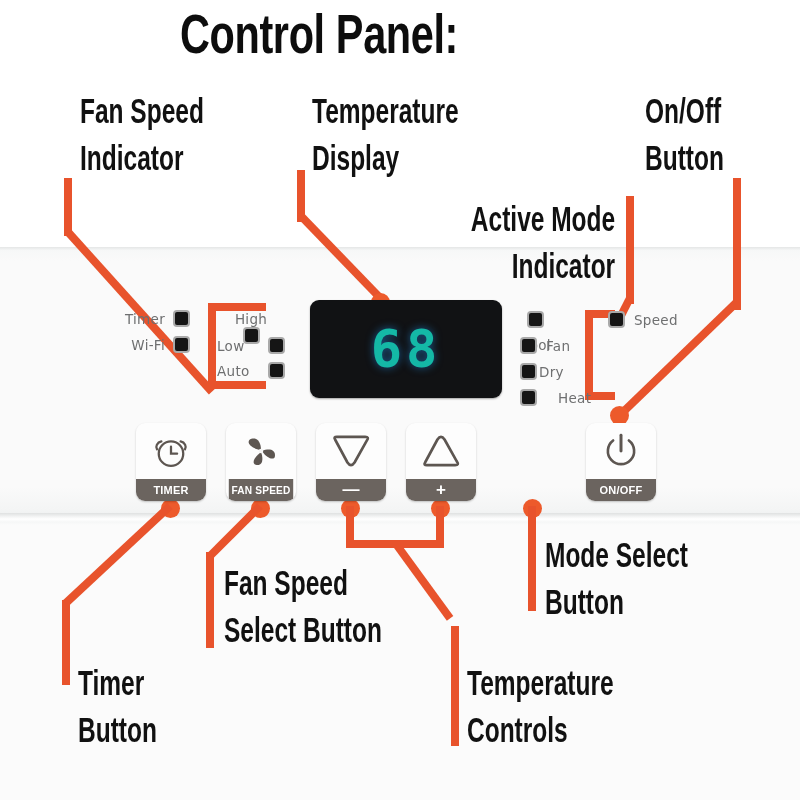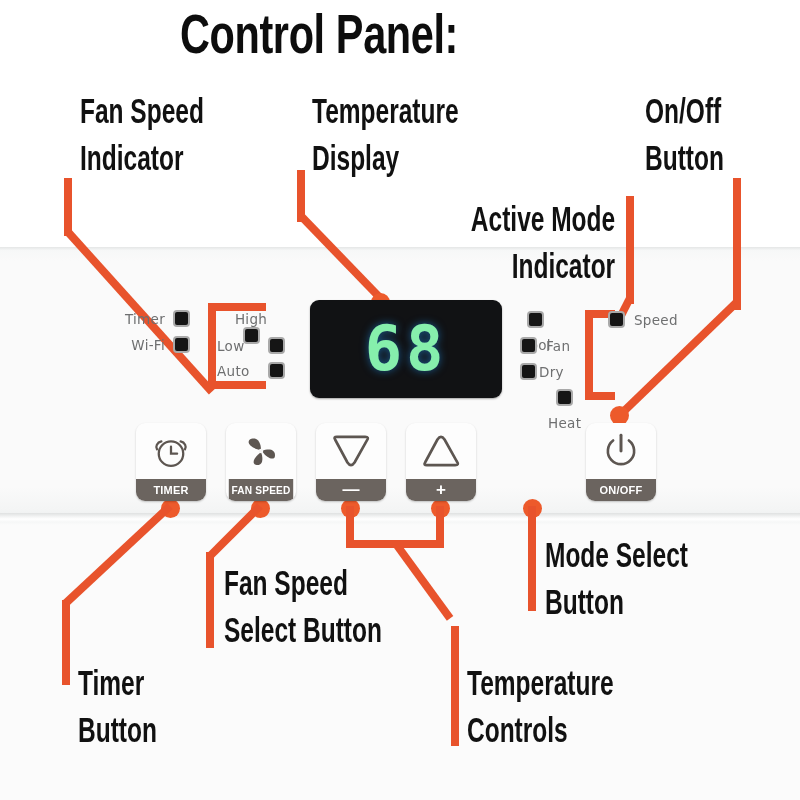--- a/index.html
+++ b/index.html
@@ -71,23 +71,23 @@
   .led.on{background:#151515;}
 
   
   .lcd{
     position:absolute;left:310px;top:300px;width:192px;height:98px;
     background:#111214;border-radius:9px;
     box-shadow:0 1px 2px rgba(0,0,0,.35);
     display:flex;align-items:center;justify-content:center;
   }
   .lcd-val{
-    color:#86efac;
+    color:#14b8a6;
     font-family:"DejaVu Sans Mono",monospace;
-    font-size:62px;font-weight:bold;
+    font-size:52px;font-weight:bold;
     letter-spacing:4px;
     line-height:1;
     text-shadow:0 0 9px rgba(33,150,243,.55);
   }
 
   
   .btn{
     position:absolute;width:70px;height:78px;border-radius:9px;
     background:#fdfdfd;
     box-shadow:0 1px 2px rgba(0,0,0,.22);
@@ -228,21 +228,21 @@
     <span class="ind-txt">Cool</span>
   </div>
   <div class="ind-row" style="left:520px;top:337px;gap:9px;">
     <span class="led"></span>
     <span class="ind-txt">Fan</span>
   </div>
   <div class="ind-row" style="left:520px;top:363px;gap:2px;">
     <span class="led"></span>
     <span class="ind-txt">Dry</span>
   </div>
-  <div class="ind-row" style="left:548px;top:389px;gap:9px;flex-direction:column;">
+  <div class="ind-row" style="left:520px;top:389px;gap:21px;">
     <span class="led"></span>
     <span class="ind-txt">Heat</span>
   </div>
 
   <div class="ind-row" style="left:608px;top:311px;gap:9px;">
     <span class="led on"></span>
     <span class="ind-txt">Speed</span>
   </div>
 
   <div class="btn" style="left:136px;top:423px;">

